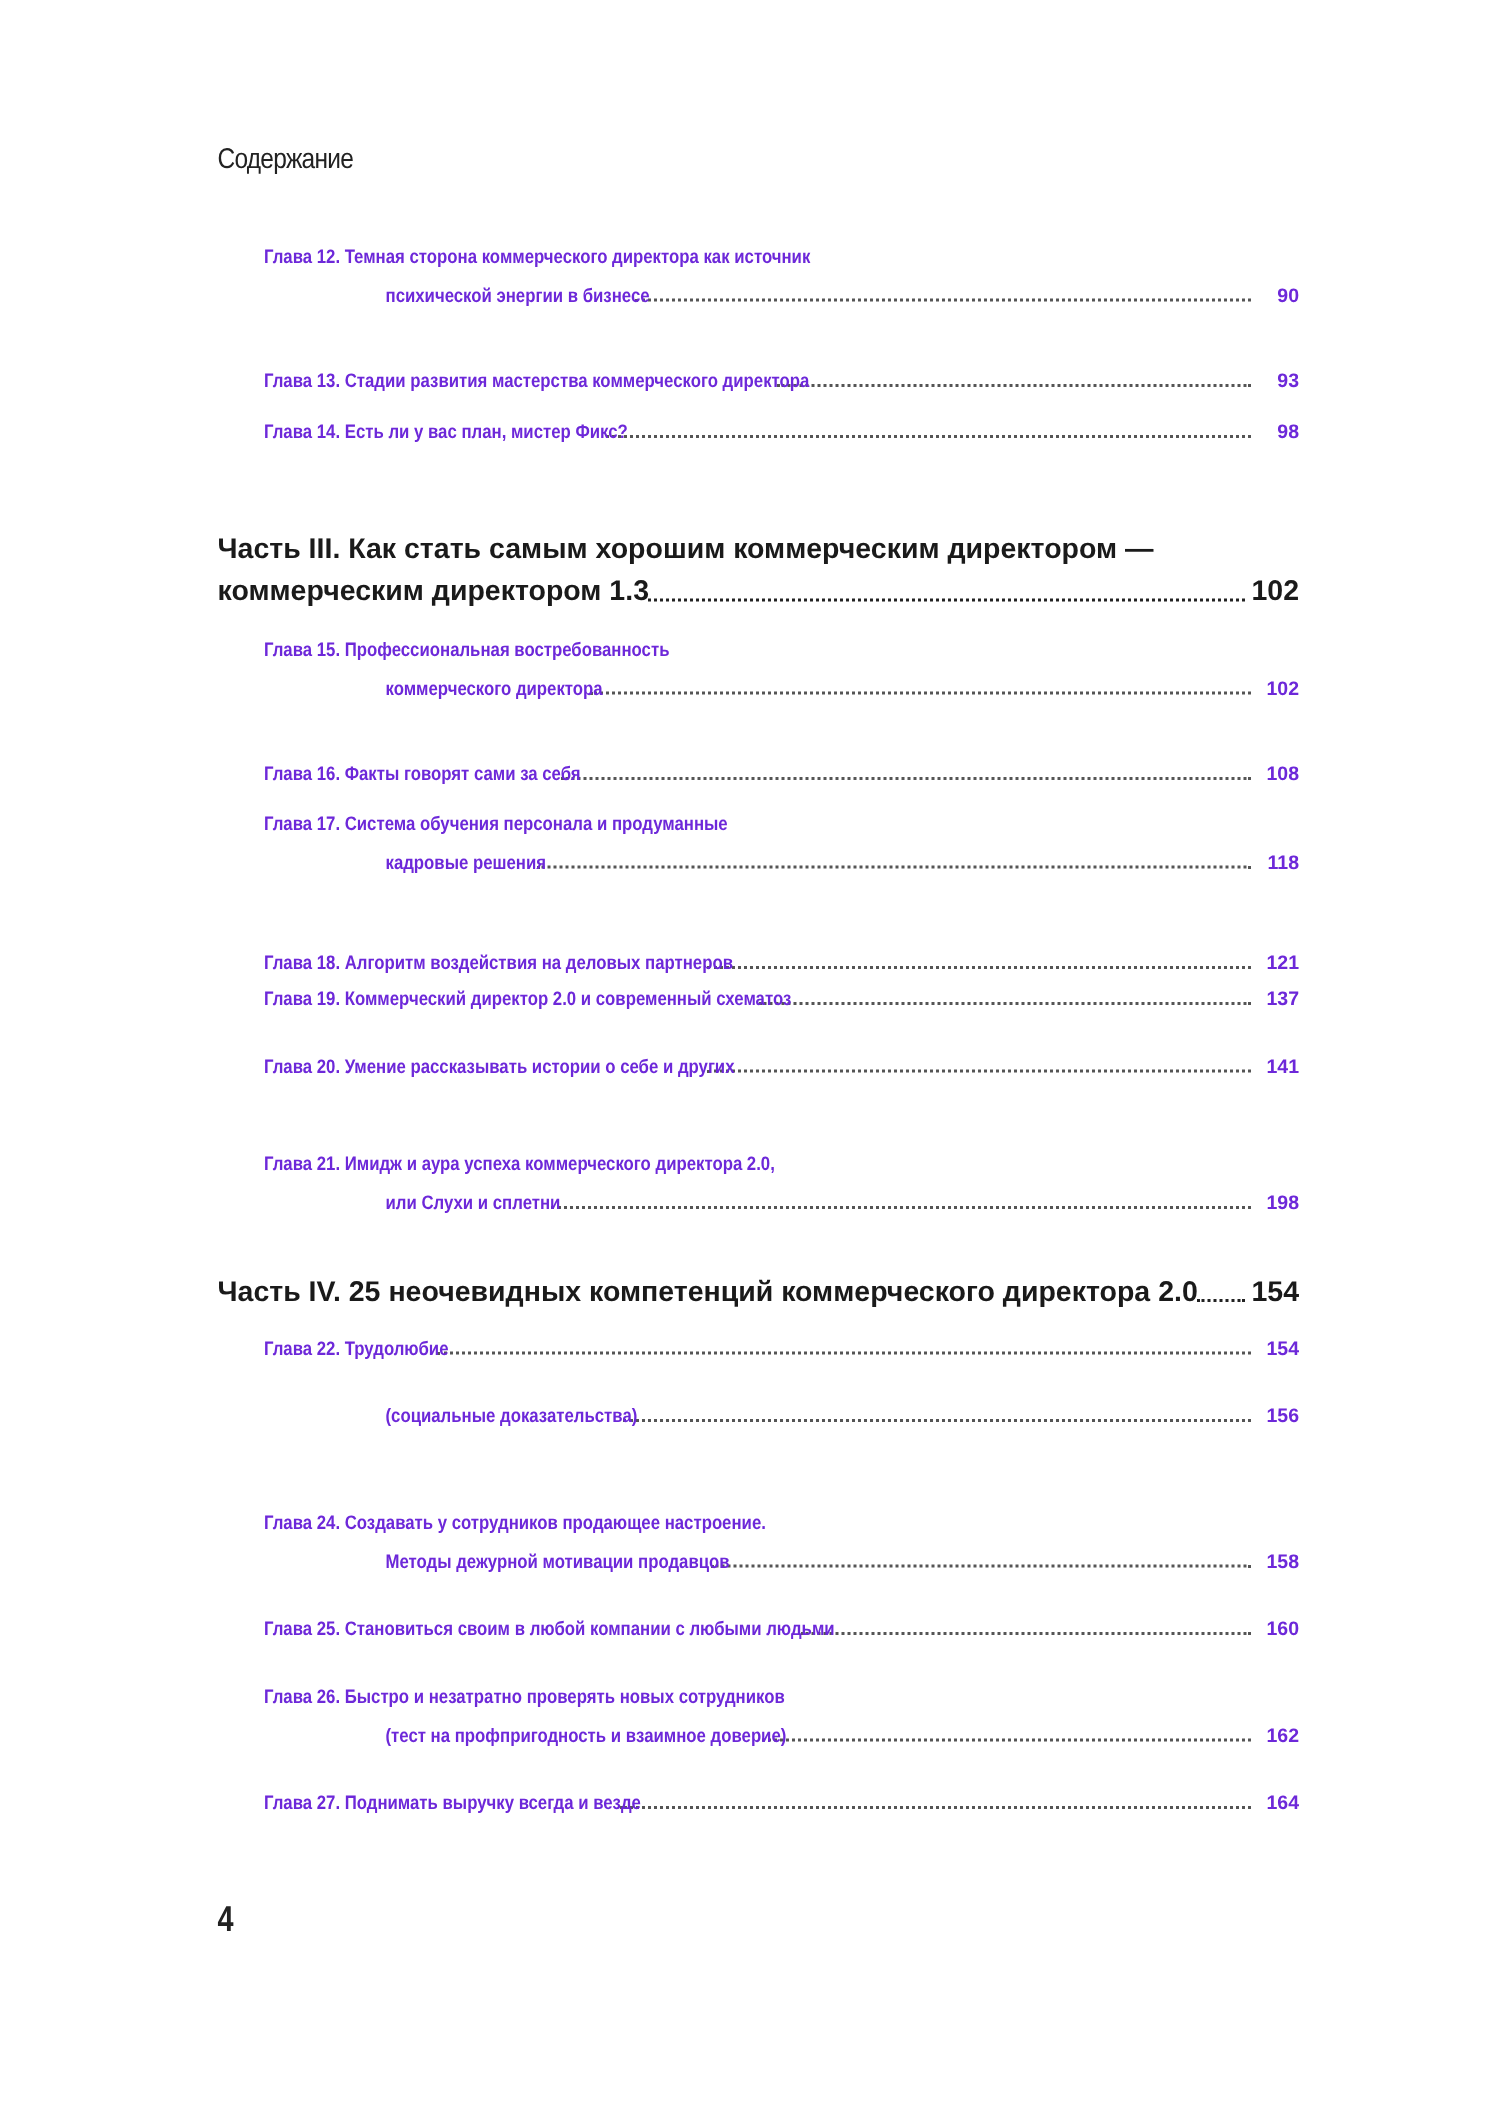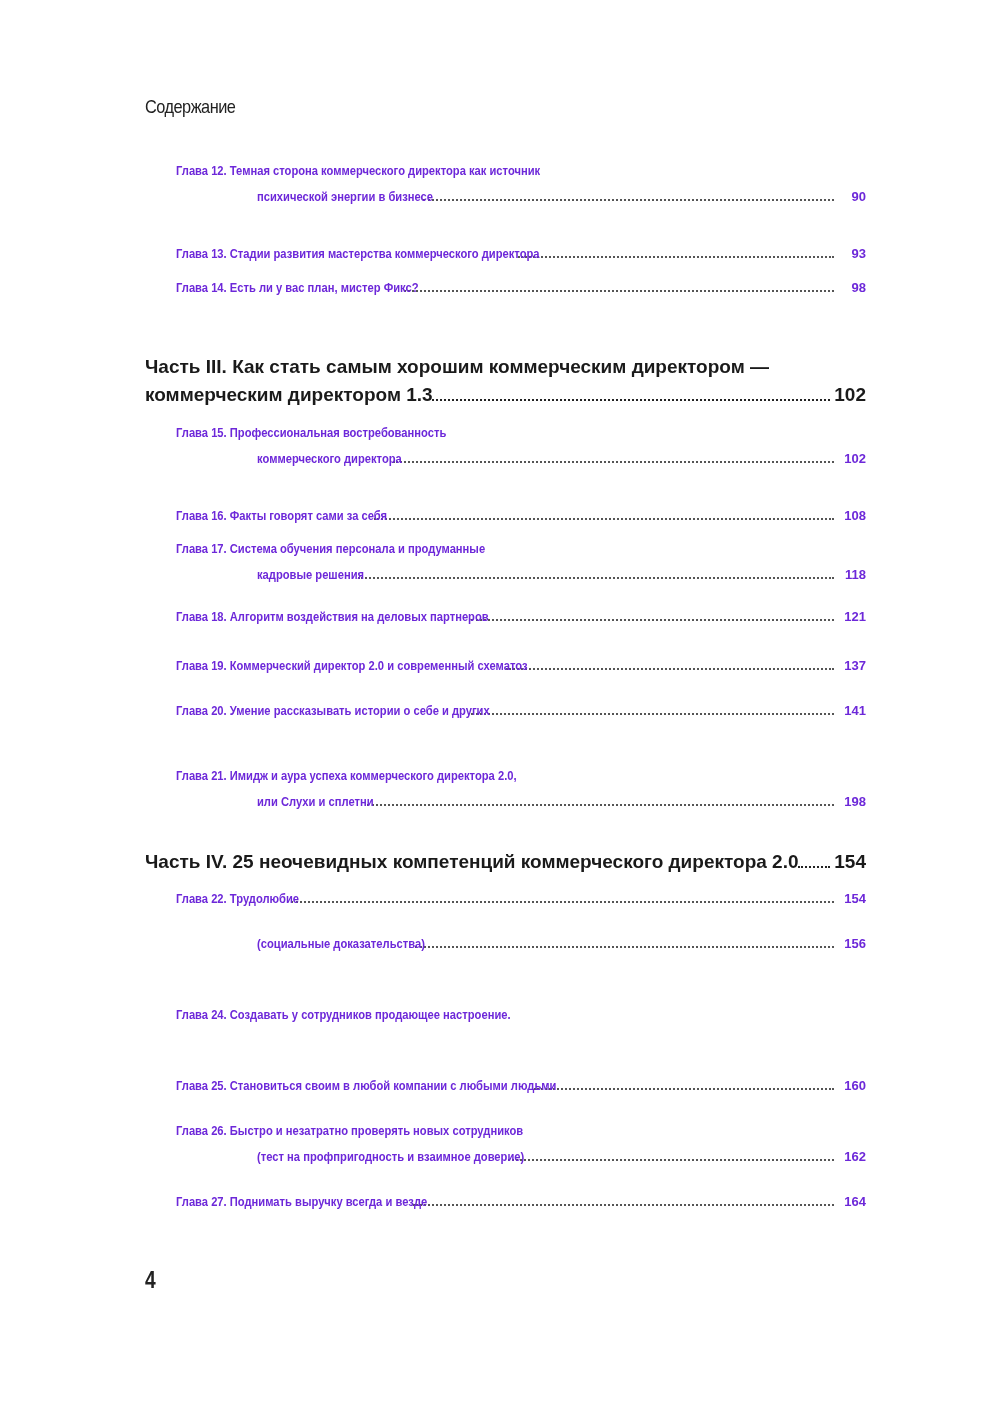--- a/index.html
+++ b/index.html
@@ -80,21 +80,21 @@
     <div class="entry" style="top: 541px;">
       <div class="line">
         <span class="txt" style="margin-right: -69.5228px;">Глава 17. Система обучения персонала и продуманные</span>
       </div>
       <div class="line indent">
         <span class="txt" style="margin-right: -23.2703px;">кадровые решения</span>
         <span class="leader"></span>
         <span class="page">118</span>
       </div>
     </div>
-    <div class="entry" style="top: 609px;">
+    <div class="entry" style="top: 634px;">
       <div class="line">
         <span class="txt" style="margin-right: -68.5441px;">Глава 18. Алгоритм воздействия на деловых партнеров</span>
         <span class="leader"></span>
         <span class="page">121</span>
       </div>
     </div>
     <div class="entry" style="top: 658px;">
       <div class="line">
         <span class="txt" style="margin-right: -78.3788px;">Глава 19. Коммерческий директор 2.0 и современный схематоз</span>
         <span class="leader"></span>
@@ -136,20 +136,25 @@
       <div class="line indent">
         <span class="txt" style="margin-right: -37.269px;">(социальные доказательства)</span>
         <span class="leader"></span>
         <span class="page">156</span>
       </div>
     </div>
     <div class="entry" style="top: 1007px;">
       <div class="line">
         <span class="txt" style="margin-right: -74.3859px;">Глава 24. Создавать у сотрудников продающее настроение.</span>
       </div>
+      <div class="line indent">
+        <span class="txt" style="margin-right: -50.185px;">Методы дежурной мотивации продавцов</span>
+        <span class="leader"></span>
+        <span class="page">158</span>
+      </div>
     </div>
     <div class="entry" style="top: 1078px;">
       <div class="line">
         <span class="txt" style="margin-right: -83.8756px;">Глава 25. Становиться своим в любой компании с любыми людьми</span>
         <span class="leader"></span>
         <span class="page">160</span>
       </div>
     </div>
     <div class="entry" style="top: 1123px;">
       <div class="line">

